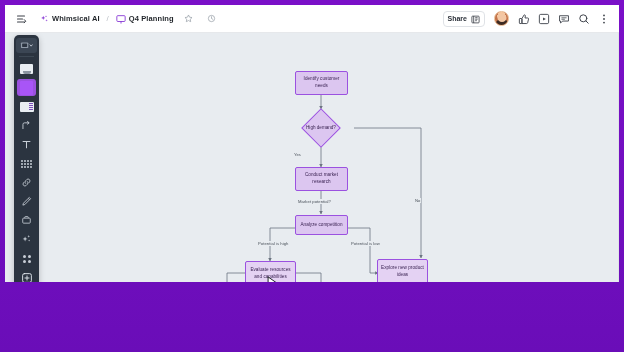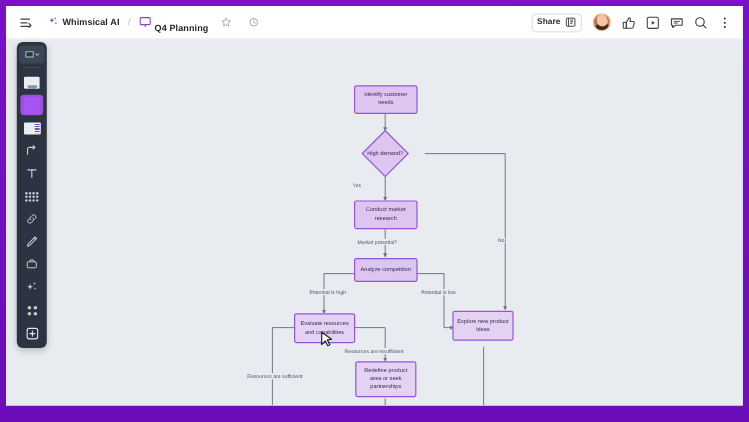--- a/index.html
+++ b/index.html
@@ -14,21 +14,21 @@
   #frame {
     position: absolute;
     left: 0; top: 0;
     width: 624px; height: 352px;
     background: linear-gradient(180deg,#7a10c8 0%, #6a0db8 100%);
     padding: 5px 5px 14px 5px;
   }
 
   #app {
     position: relative;
-    width: 614px; height: 333px;
+    width: 614px; height: 277px;
     background: #ffffff;
     overflow: hidden;
   }
 
   
   #header {
     position: relative;
     height: 28px;
     background: #ffffff;
     border-bottom: 1px solid #e6e8eb;
@@ -51,21 +51,21 @@
     display: flex; align-items: center; gap: 3px;
     margin-left: 4px;
   }
   .brand-name {
     font-size: 7.5px; font-weight: bold; color: #1f2328; letter-spacing: .1px;
   }
   .crumb-sep { font-size: 8px; color: #b9bec4; padding: 0 1px; }
   .doc-title {
     font-size: 7.5px; font-weight: bold; color: #1f2328; letter-spacing: .1px;
   }
-  .doc-chip { display: flex; align-items: flex-end; gap: 3px; }
+  .doc-chip { display: flex; align-items: center; gap: 3px; }
 
   .share-btn {
     display: flex; align-items: center; gap: 4px;
     border: 1px solid #dfe2e6;
     border-radius: 4px;
     height: 16px;
     padding: 0 4px;
     margin-right: 3px;
   }
   .share-label { font-size: 7px; font-weight: bold; color: #2b3039; }

